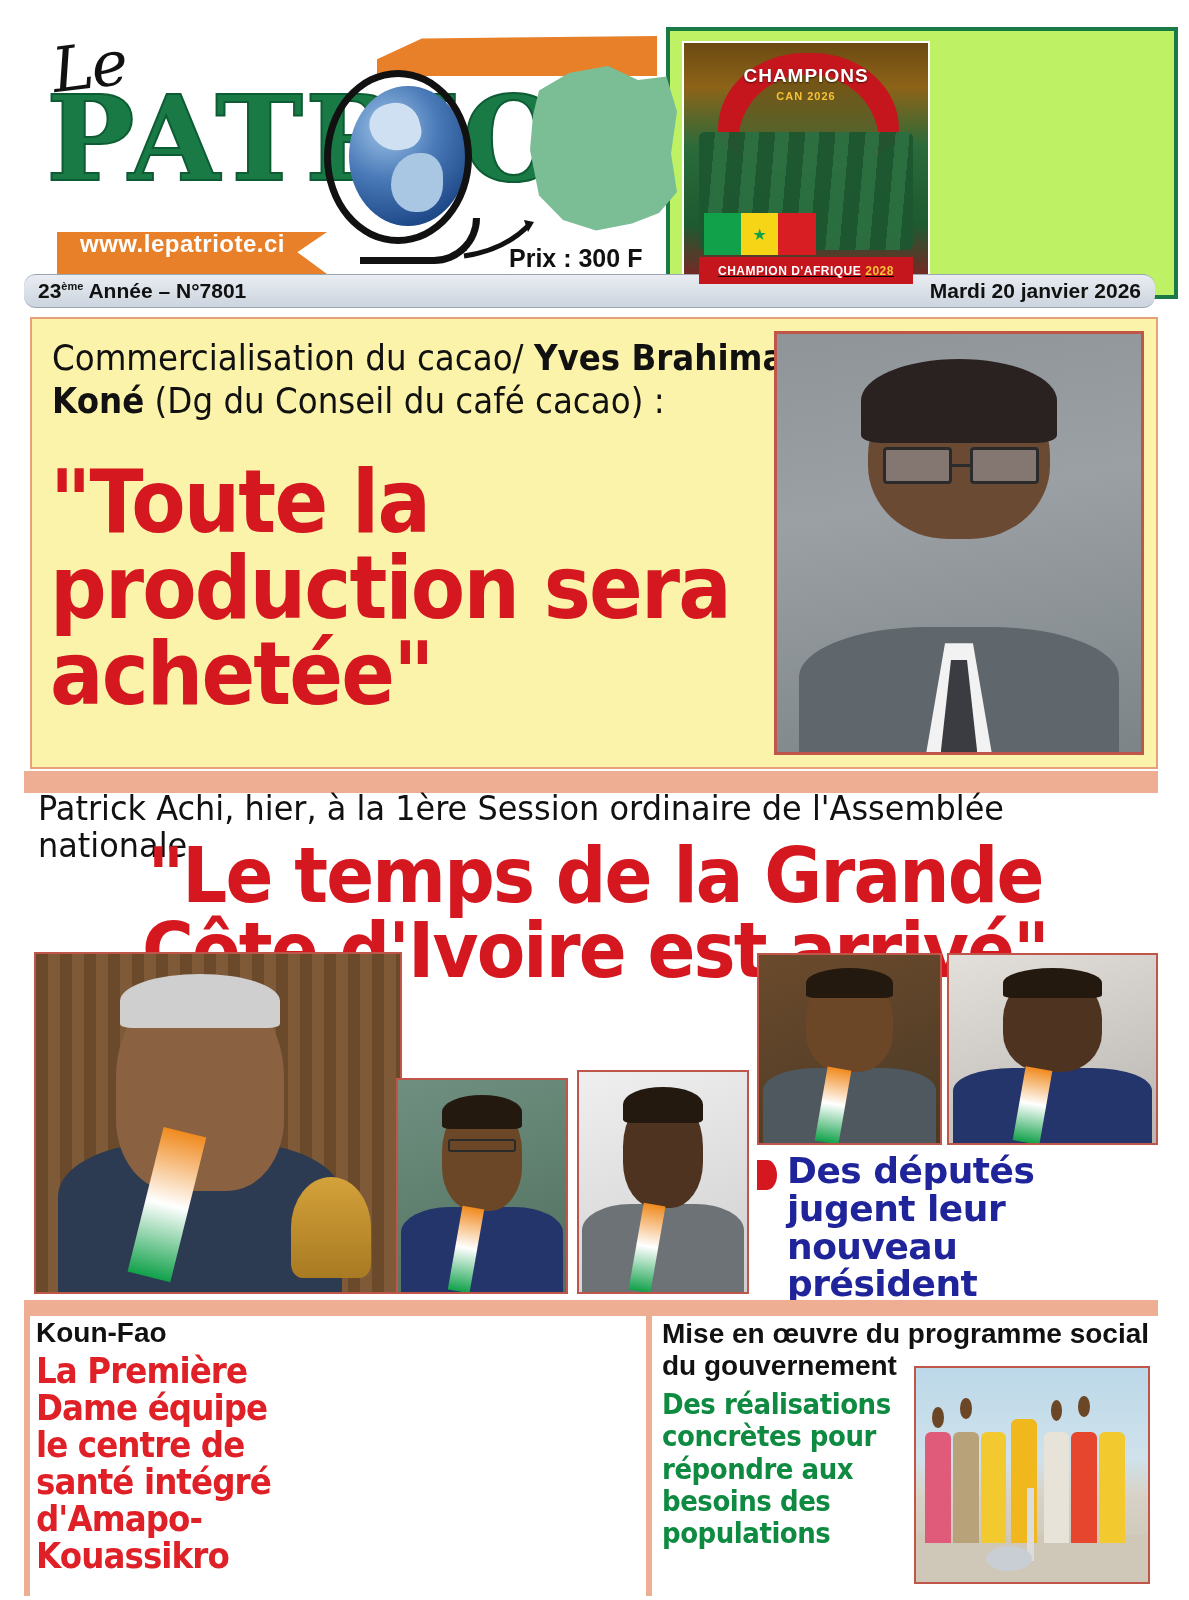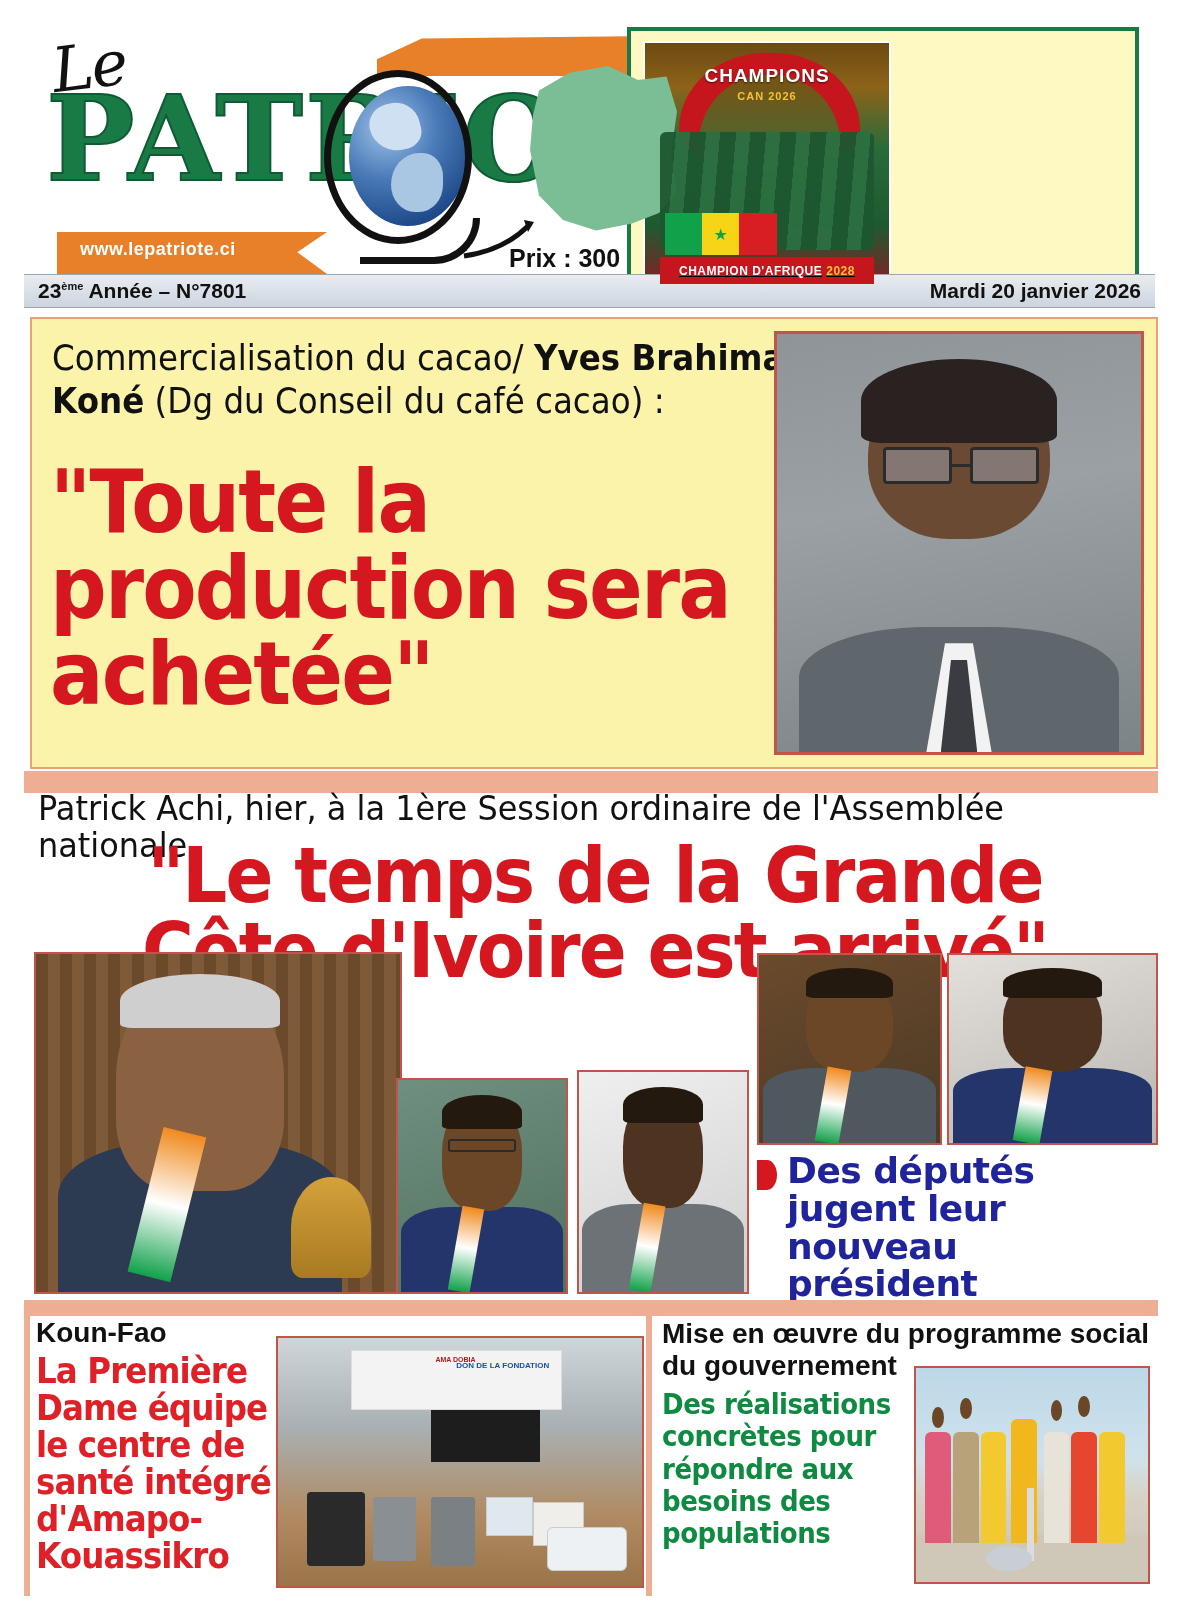--- a/index.html
+++ b/index.html
@@ -25,22 +25,22 @@
     position:absolute; left:355px; top:28px; width:280px; height:40px;
     background:#E8802A;
     clip-path: polygon(0% 58%, 16% 6%, 100% 0%, 100% 100%, 93% 72%, 100% 100%, 0% 100%);
   }
   .orange-ribbon-bot {
     position:absolute; left:35px; top:224px; width:270px; height:42px;
     background:#E8802A;
     clip-path: polygon(0% 0%, 100% 0%, 89% 48%, 100% 100%, 0% 100%);
   }
   .site-url {
-    position:absolute; left:58px; top:231px;
-    font-size:18px; font-weight:bold; color:#ffffff; letter-spacing:.5px;
+    position:absolute; left:58px; top:222px;
+    font-size:24px; font-weight:bold; color:#ffffff; letter-spacing:.5px;
   }
   .wordmark {
     position:absolute; left:24px; top:72px;
     font-family:"DejaVu Serif", serif;
     font-weight:bold; font-size:118px; line-height:1;
     color:#1A7A46; letter-spacing:2px;
     -webkit-text-stroke: 2px #0d5c33;
   }
   .ci-map {
     position:absolute; left:505px; top:58px; width:150px; height:175px;
@@ -79,22 +79,22 @@
   .arrow-line {
     position:absolute; left:440px; top:210px; width:90px; height:44px; z-index:5;
   }
   .price {
     position:absolute; left:487px; top:236px;
     font-size:25px; font-weight:bold; color:#111; letter-spacing:0px;
   }
 
   
   .can-box {
-    position:absolute; left:627px; top:27px; width:512px; height:272px;
-    border:4px solid #1A7A46; background:#fef9c3;
+    position:absolute; left:666px; top:27px; width:512px; height:272px;
+    border:4px solid #1A7A46; background:#bef264;
   }
   .can-photo {
     position:absolute; left:12px; top:10px; width:248px; height:250px;
     border:2px solid #fff;
     background: linear-gradient(180deg,#6b4a12 0%,#8d6318 18%,#2b6b3a 42%,#1d5a30 74%,#8e1b22 100%);
     overflow:hidden;
   }
   .can-arc {
     position:absolute; left:14%; top:4%; width:74%; height:46%;
     background:#C4161C; border-radius:50% 50% 44% 44% / 70% 70% 34% 34%;
@@ -147,20 +147,21 @@
     line-height:1.04; letter-spacing:-1.5px;
     font-family:"DejaVu Sans", sans-serif; transform:scaleX(.92); transform-origin:left;
   }
 
   .issue-bar {
     position:absolute; left:24px; top:274px; width:1131px; height:34px;
     background: linear-gradient(180deg,#e9edf2,#ccd4de);
     border-top:1px solid #9aa6b4; border-bottom:1px solid #9aa6b4;
     display:flex; align-items:center; justify-content:space-between;
     padding:12px 14px;
+    border-radius:12px;
   }
   .issue-left, .issue-right { font-size:21px; font-weight:bold; color:#111; }
   .issue-left sup { font-size:11px; }
 
   
   .lead {
     position:absolute; left:30px; top:317px; width:1128px; height:452px;
     background:#FBF3A9; border:2px solid #E8A07A;
   }
   .lead-kicker {
@@ -468,34 +469,20 @@
     <div class="deputes-text">Des députés jugent leur nouveau président</div>
   </div>
 
   <div class="bottom-sep"></div>
   <div class="bl-rule"></div>
   <div class="bm-rule"></div>
 
   <div class="koun">
     <div class="koun-kicker">Koun-Fao</div>
     <div class="koun-head">La Première Dame équipe le centre de santé intégré d'Amapo-Kouassikro</div>
-    <div class="koun-photo">
-      <div class="kp-wall"></div>
-      <div class="kp-door"></div>
-      <div class="kp-sign">
-        <div class="kp-sign-t1">AMA DOBIA</div>
-        <div class="kp-sign-t2">DON DE LA FONDATION</div>
-      </div>
-      <div class="kp-wheel"></div>
-      <div class="kp-chair"></div>
-      <div class="kp-chair2"></div>
-      <div class="kp-box2"></div>
-      <div class="kp-box"></div>
-      <div class="kp-bed"></div>
-    </div>
   </div>
 
   <div class="prog">
     <div class="prog-kicker">Mise en œuvre du programme social du gouvernement</div>
     <div class="prog-head">Des réalisations concrètes pour répondre aux besoins des populations</div>
     <div class="prog-photo">
       <div class="pp-ground"></div>
       <div class="pp-p" style="left:4%;background:#e05a7a;"></div>
       <div class="pp-p" style="left:16%;background:#b8a27a;"></div>
       <div class="pp-p" style="left:28%;background:#f2c92e;"></div>

